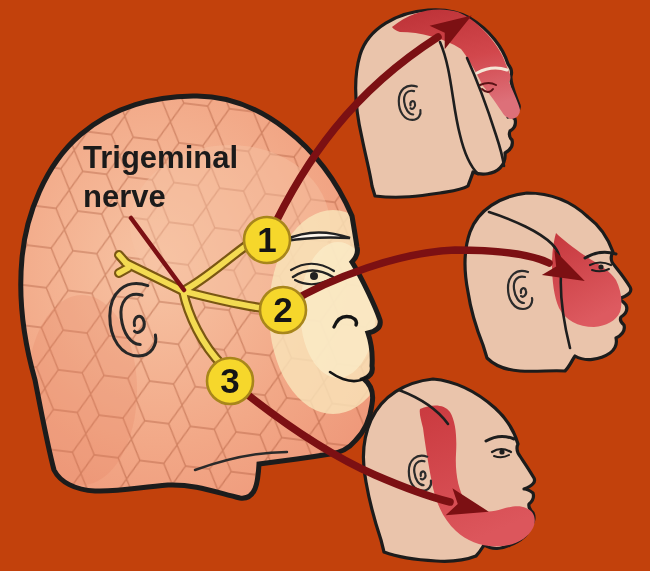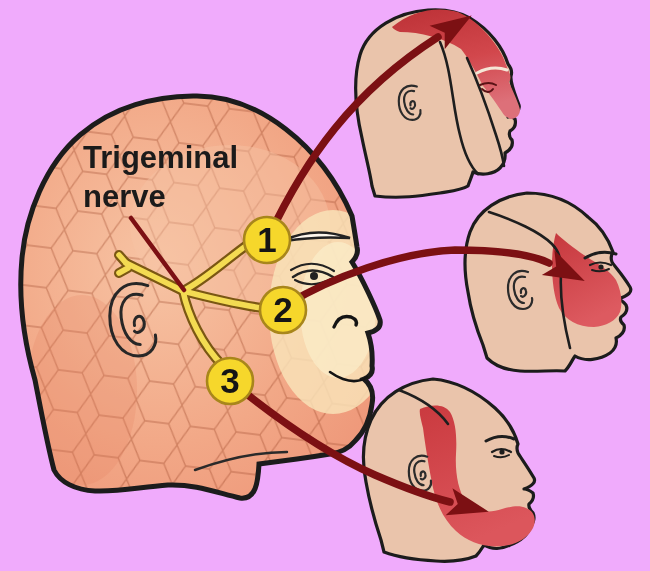--- a/index.html
+++ b/index.html
@@ -5,21 +5,21 @@
   html, body {
     margin: 0;
     padding: 0;
     background: #ffffff;
     font-family: "Liberation Sans", sans-serif;
   }
   .stage {
     position: relative;
     width: 650px;
     height: 571px;
-    background: #f0abfc;
+    background: #c2410c;
     overflow: hidden;
   }
   svg { display: block; }
   .label-text {
     font-family: "Liberation Sans", sans-serif;
     font-weight: 700;
     font-size: 31px;
   }
   .marker-num {
     font-family: "Liberation Sans", sans-serif;

